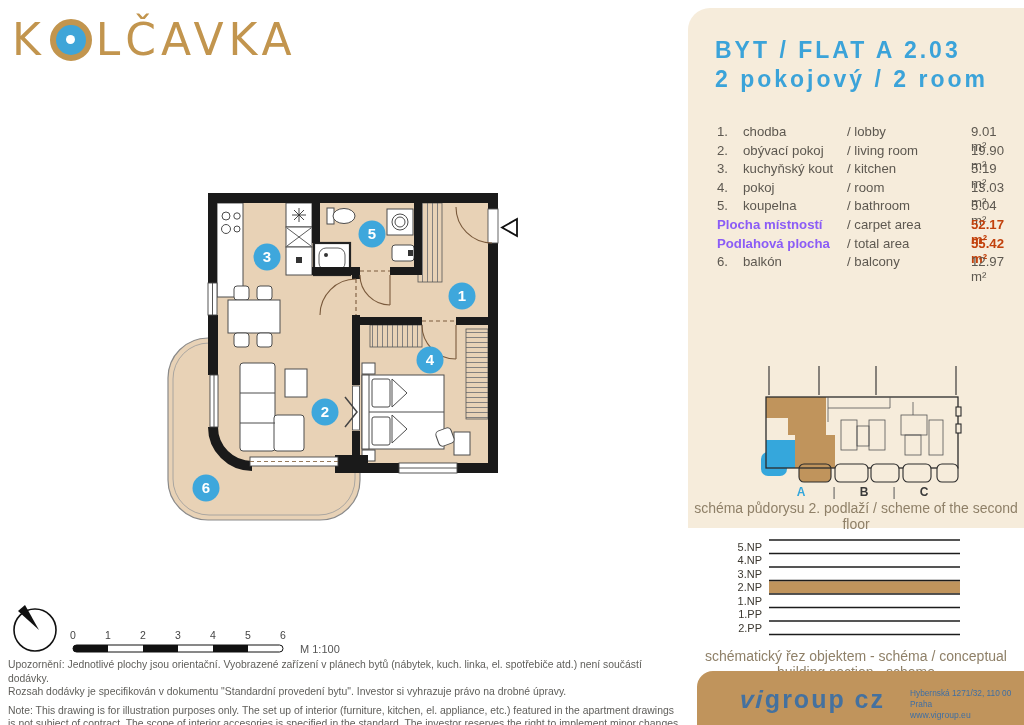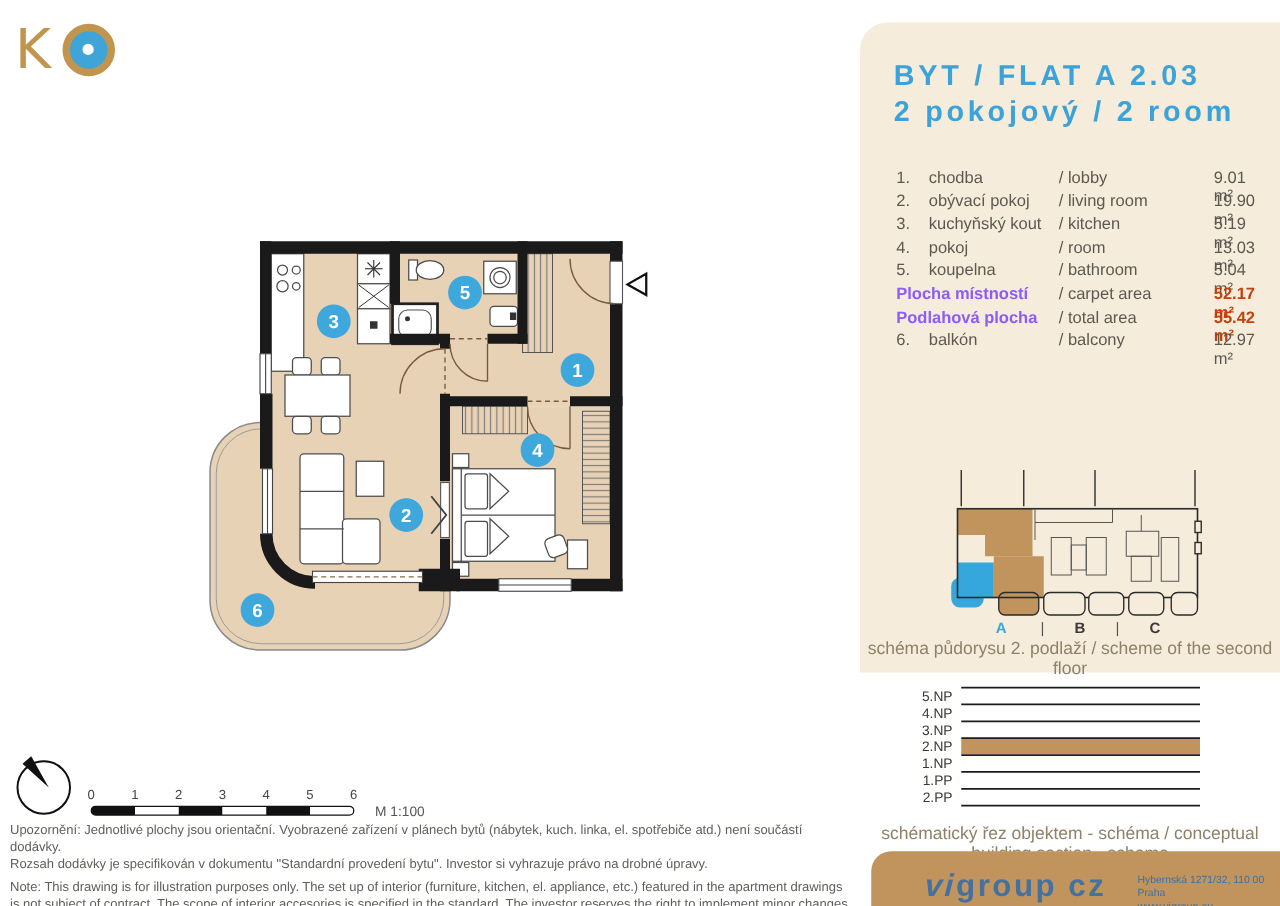--- a/index.html
+++ b/index.html
@@ -9,21 +9,21 @@
   .brand{position:absolute;left:12px;top:14px;display:flex;align-items:center;
          color:#c2954e;font-size:44px;letter-spacing:5px;font-family:"DejaVu Sans",sans-serif;}
   .brand .o-circle{display:inline-block;width:30px;height:30px;border:6px solid #c2954e;
          border-radius:50%;background:#3fa5d8;position:relative;margin:0 4px;}
   .brand .o-circle .dot{position:absolute;left:50%;top:50%;width:9px;height:9px;margin:-4.5px 0 0 -4.5px;
          background:#fff;border-radius:50%;}
   
   .plan-svg{position:absolute;left:150px;top:185px;}
   .compass-svg{position:absolute;left:8px;top:598px;}
   
-  .panel{position:absolute;left:688px;top:18px;width:336px;height:520px;
+  .panel{position:absolute;left:688px;top:8px;width:336px;height:520px;
          background:#f6ecdb;border-radius:22px 0 0 0;}
   .title{position:absolute;left:27px;top:28px;color:#3ba3d9;font-weight:bold;
          font-size:23px;letter-spacing:3px;line-height:29px;white-space:nowrap;}
   .roomlist{position:absolute;left:29px;top:116px;width:294px;font-size:13.2px;color:#5d5850;}
   .room-row{display:grid;grid-template-columns:26px 104px 112px 1fr;height:18.6px;align-items:baseline;}
   .room-row .area{margin-left:12px;}
   .room-row.total .cz{grid-column:1/3;font-weight:bold;color:#8b5cf6;}
   .room-row.total .area{font-weight:bold;color:#c2410c;}
   .scheme-svg{position:absolute;left:65px;top:352px;}
   .caption{position:absolute;width:100%;text-align:center;font-size:14px;color:#8f8068;}
@@ -45,20 +45,21 @@
 </head>
 <body>
 
 <div id="page">
 
   <div class="brand">
     <span>K</span>
     <span class="o-circle">
         <span class="dot"></span>
       </span>
+    <span>LČAVKA</span>
   </div>
 
   <svg class="plan-svg" width="380" height="350" viewBox="0 0 380 350">
     <defs>
       <pattern id="hatchV" width="5" height="5" patternUnits="userSpaceOnUse">
         <line x1="2.5" y1="0" x2="2.5" y2="5" stroke="#777" stroke-width="0.9"></line>
       </pattern>
       <pattern id="hatchH" width="5" height="5" patternUnits="userSpaceOnUse">
         <line x1="0" y1="2.5" x2="5" y2="2.5" stroke="#777" stroke-width="0.9"></line>
       </pattern>

